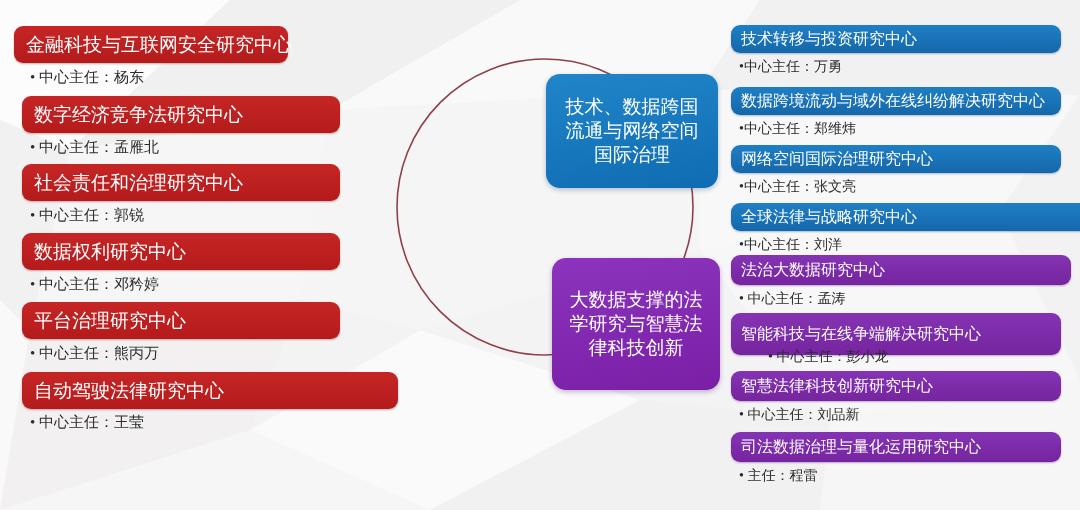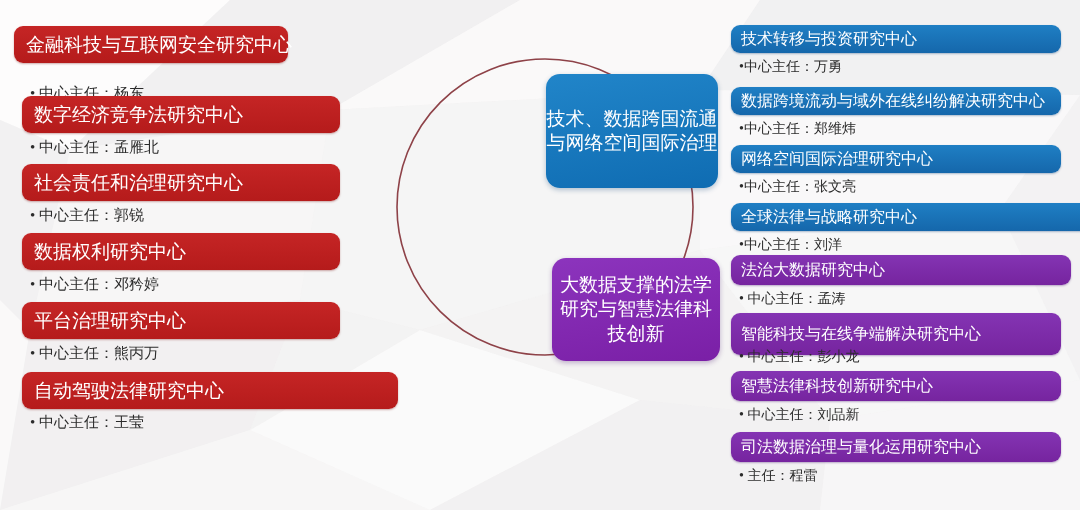--- a/index.html
+++ b/index.html
@@ -103,21 +103,21 @@
   .hub-blue {
     background: linear-gradient(170deg, #2185c9 0%, #0f6cb2 100%);
     box-shadow: 0 2px 5px rgba(20,70,120,0.3);
     font-size: 19px;
   }
   .hub-purple {
     background: linear-gradient(170deg, #8c34bd 0%, #7a1fa6 100%);
     box-shadow: 0 2px 5px rgba(70,20,110,0.3);
     font-size: 19px;
   }
-  .hub span { display: block; padding: 0 0; font-family: Liberation Serif, serif; }
+  .hub span { display: block; padding: 0 12px; font-family: Liberation Serif, serif; }
 </style>
 </head>
 <body>
 
 <div id="canvas">
 
   <svg id="bg-pattern" viewBox="0 0 1080 510" preserveAspectRatio="none">
     <rect x="0" y="0" width="1080" height="510" fill="#f5f4f4"></rect>
     <polygon points="0,0 230,0 70,150 0,120" fill="#ffffff" opacity="0.75"></polygon>
     <polygon points="230,0 520,0 330,110 70,150" fill="#f0eeef" opacity="0.7"></polygon>
@@ -139,21 +139,21 @@
     <polygon points="330,110 700,90 700,250 420,330 300,300" fill="#f6f5f6" opacity="0.5"></polygon>
   </svg>
 
   <svg id="arc-layer" viewBox="0 0 1080 510" preserveAspectRatio="none">
     <circle cx="545" cy="207" r="148" fill="none" stroke="#8e4248" stroke-width="1.6"></circle>
   </svg>
 
   <div class="pill pill-left" style="left:14px; top:26px; width:274px; height:37px;">
     <span>金融科技与互联网安全研究中心</span>
   </div>
-  <div class="caption" style="left:30px; top:84px;">
+  <div class="caption" style="left:30px; top:68px;">
     <span>• 中心主任：杨东</span>
   </div>
 
   <div class="pill pill-left" style="left:22px; top:96px; width:318px; height:37px;">
     <span>数字经济竞争法研究中心</span>
   </div>
   <div class="caption" style="left:30px; top:138px;">
     <span>• 中心主任：孟雁北</span>
   </div>
 
@@ -183,21 +183,21 @@
   </div>
   <div class="caption" style="left:30px; top:413px;">
     <span>• 中心主任：王莹</span>
   </div>
 
 
   <div class="hub hub-blue" style="left:546px; top:74px; width:172px; height:114px;">
     <span>技术、数据跨国流通与网络空间国际治理</span>
   </div>
 
-  <div class="hub hub-purple" style="left:552px; top:258px; width:168px; height:103px;">
+  <div class="hub hub-purple" style="left:552px; top:258px; width:168px; height:132px;">
     <span>大数据支撑的法学研究与智慧法律科技创新</span>
   </div>
 
   <div class="pill pill-blue" style="left:731px; top:25px; width:330px; height:28px;">
     <span>技术转移与投资研究中心</span>
   </div>
   <div class="caption caption-right" style="left:739px; top:58px;">
     <span>•中心主任：万勇</span>
   </div>
 
@@ -225,21 +225,21 @@
   <div class="pill pill-purple" style="left:731px; top:255px; width:340px; height:30px;">
     <span>法治大数据研究中心</span>
   </div>
   <div class="caption caption-right" style="left:739px; top:290px;">
     <span>• 中心主任：孟涛</span>
   </div>
 
   <div class="pill pill-purple" style="left:731px; top:313px; width:330px; height:42px;">
     <span>智能科技与在线争端解决研究中心</span>
   </div>
-  <div class="caption caption-right" style="left:739px; top:348px;">
+  <div class="caption caption-right" style="left:768px; top:348px;">
     <span>• 中心主任：彭小龙</span>
   </div>
 
   <div class="pill pill-purple" style="left:731px; top:371px; width:330px; height:30px;">
     <span>智慧法律科技创新研究中心</span>
   </div>
   <div class="caption caption-right" style="left:739px; top:406px;">
     <span>• 中心主任：刘品新</span>
   </div>
 

